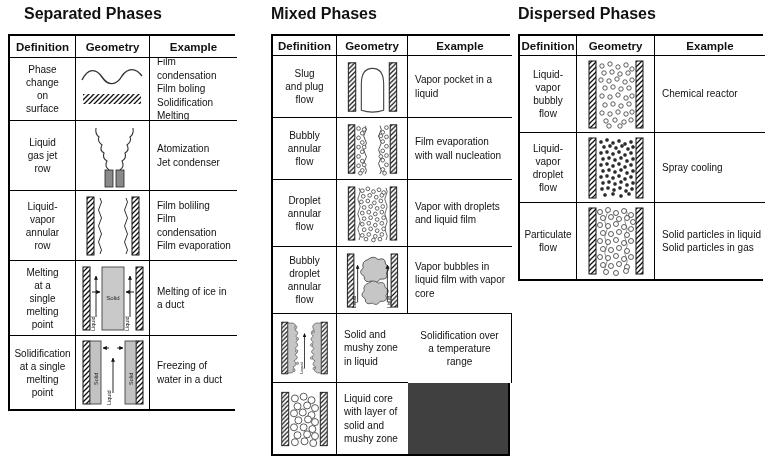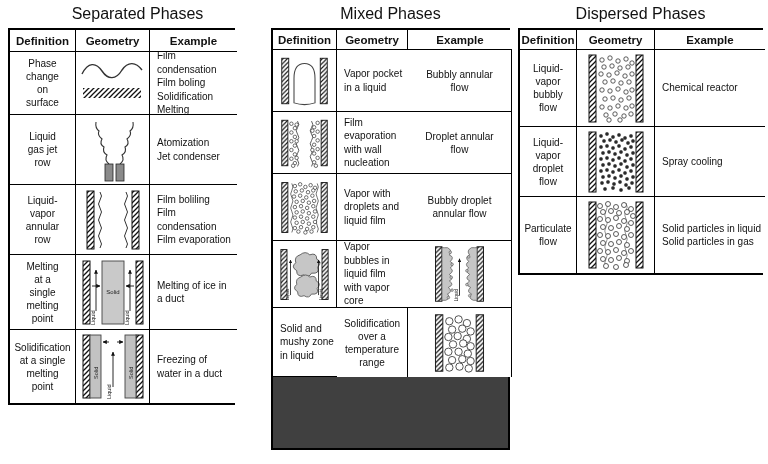--- a/index.html
+++ b/index.html
@@ -2,21 +2,21 @@
 <html><head>
 <meta charset="utf-8">
 <style>
   html,body{margin:0;padding:0}
   body{
     width:768px;height:464px;background:#ffffff;position:relative;overflow:hidden;
     font-family:"Liberation Sans", sans-serif;color:#111;
     -webkit-font-smoothing:antialiased;
   }
   .block{position:absolute;top:5px}
-  .title{font-weight:400;font-size:16px;text-align:center;margin-bottom:5px;white-space:nowrap}
+  .title{font-weight:700;font-size:16px;margin-bottom:11px;white-space:nowrap}
   .block0 .title{transform:translateX(16px)}
   .grid{display:grid;border:2px solid #000;box-sizing:border-box;background:#404040}
   .cell{display:flex;align-items:center;justify-content:center;box-sizing:border-box;overflow:hidden;background:#fff}
   .cell.bR{border-right:1.5px solid #000}
   .cell.bB{border-bottom:1.5px solid #000}
   .hdr{font-weight:700;font-size:11.5px}
   .def{font-size:10px;line-height:1.3;text-align:center;padding:2px 12px}
   .ex{font-size:10px;line-height:1.35;text-align:left;padding:2px 3px 2px 7px;
       flex-direction:column;align-items:flex-start;justify-content:center}
   .geo{padding:0}
@@ -122,20 +122,21 @@
           <div>Freezing of water in a duct</div>
         </div>
       </div>
     </div>
     <div class="block block1" style="left: 271px; width: 239px;">
       <div class="title">Mixed Phases</div>
       <div class="grid" style="grid-template-columns: 64px 71px 104px; grid-template-rows: 20px 62px 62px 67px 67px 69px 71px;">
         <div class="cell hdr bR bB">Definition</div>
         <div class="cell hdr bR bB">Geometry</div>
         <div class="cell hdr bB">Example</div>
+        <div class="cell def bR bB">Slug and plug flow</div>
         <div class="cell geo bR bB">
           <svg width="67" height="54" viewBox="0 0 72 58">
             <rect x="10" y="3" width="8" height="52" fill="url(#hatch)" stroke="#111" stroke-width="1"></rect>
             <rect x="54" y="3" width="8" height="52" fill="url(#hatch)" stroke="#111" stroke-width="1"></rect>
             <path d="M24,54 L24,26 Q24,9 36,9 Q48,9 48,26 L48,54 Q36,58 24,54 Z" fill="#fff" stroke="#444" stroke-width="1.2"></path>
           </svg>
         </div>
         <div class="cell ex bB">
           <div>Vapor pocket in a liquid</div>
         </div>
@@ -300,20 +301,23 @@
               <circle cx="35" cy="43" r="4" fill="#fff" stroke="#444" stroke-width="1"></circle>
               <circle cx="45" cy="45" r="4" fill="#fff" stroke="#444" stroke-width="1"></circle>
               <circle cx="28" cy="52" r="4" fill="#fff" stroke="#444" stroke-width="1"></circle>
               <circle cx="39" cy="51" r="4" fill="#fff" stroke="#444" stroke-width="1"></circle>
               <circle cx="48" cy="53" r="4" fill="#fff" stroke="#444" stroke-width="1"></circle>
               <circle cx="25" cy="60" r="4" fill="#fff" stroke="#444" stroke-width="1"></circle>
               <circle cx="36" cy="59" r="4" fill="#fff" stroke="#444" stroke-width="1"></circle>
               <circle cx="46" cy="61" r="4" fill="#fff" stroke="#444" stroke-width="1"></circle>
             </g>
           </svg>
+        </div>
+        <div class="cell ex">
+          <div>Liquid core with layer of solid and mushy zone</div>
         </div>
       </div>
     </div>
     <div class="block block2" style="left: 518px; width: 245px;">
       <div class="title">Dispersed Phases</div>
       <div class="grid" style="grid-template-columns: 57px 78px 110px; grid-template-rows: 20px 77px 70px 76px;">
         <div class="cell hdr bR bB">Definition</div>
         <div class="cell hdr bR bB">Geometry</div>
         <div class="cell hdr bB">Example</div>
         <div class="cell def bR bB">Liquid-vapor bubbly flow</div>

